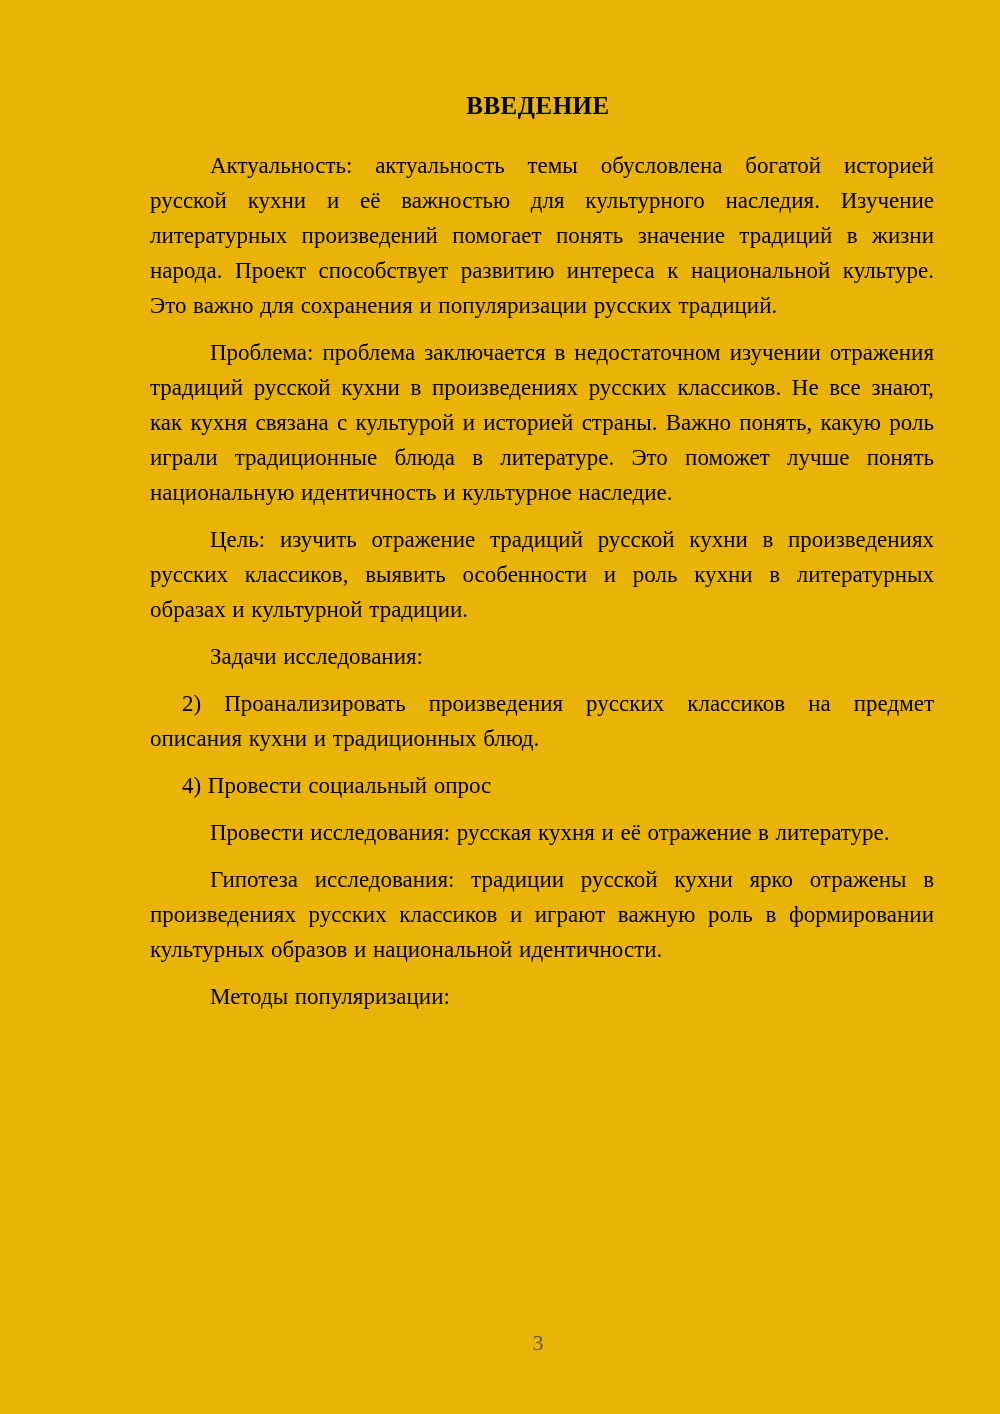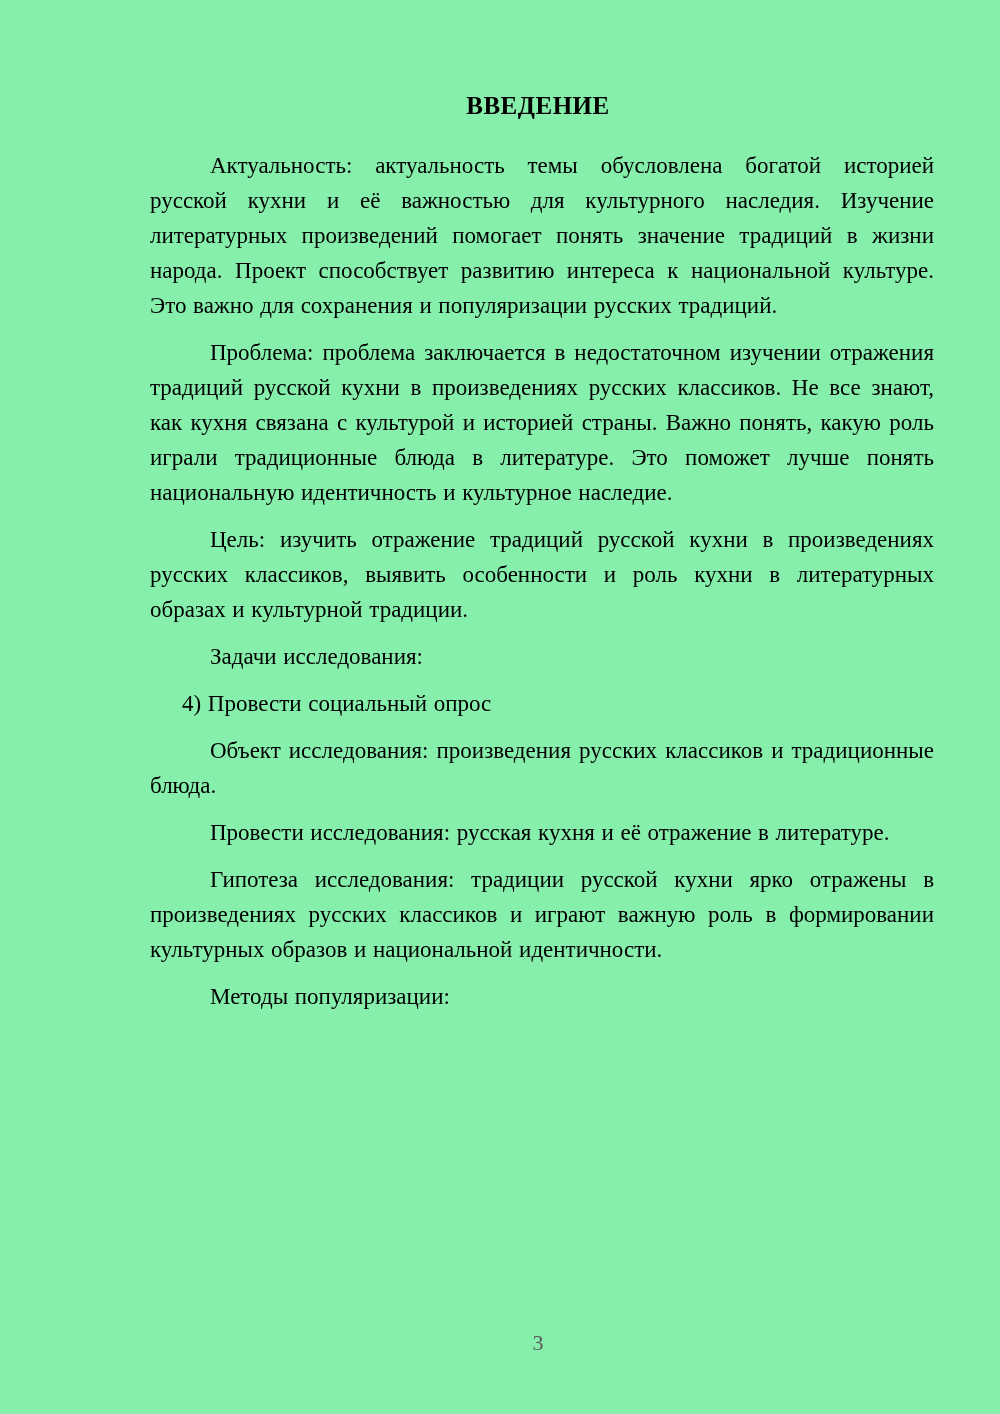--- a/index.html
+++ b/index.html
@@ -4,21 +4,21 @@
 <style>
   html, body {
     margin: 0;
     padding: 0;
     background: #ffffff;
   }
   .page {
     position: relative;
     width: 1000px;
     height: 1414px;
-    background: #86efac;
+    background: #eab308;
     box-sizing: border-box;
     padding: 88px 66px 0 142px;
     font-family: "Liberation Serif", "DejaVu Serif", serif;
     color: #000000;
     overflow: hidden;
   }
   .doc-title {
     font-size: 25px;
     font-weight: bold;
     text-align: center;
@@ -58,26 +58,26 @@
 
   <p class="para">Актуальность: актуальность темы обусловлена богатой историей русской кухни и её важностью для культурного наследия. Изучение литературных произведений помогает понять значение традиций в жизни народа. Проект способствует развитию интереса к национальной культуре. Это важно для сохранения и популяризации русских традиций.</p>
 
   <p class="para">Проблема: проблема заключается в недостаточном изучении отражения традиций русской кухни в произведениях русских классиков. Не все знают, как кухня связана с культурой и историей страны. Важно понять, какую роль играли традиционные блюда в литературе. Это поможет лучше понять национальную идентичность и культурное наследие.</p>
 
   <p class="para">Цель: изучить отражение традиций русской кухни в произведениях русских классиков, выявить особенности и роль кухни в литературных образах и культурной традиции.</p>
 
   <p class="para">Задачи исследования:</p>
 
 
+  <p class="para list-item">2) Проанализировать произведения русских классиков на предмет описания кухни и традиционных блюд.</p>
 
 
   <p class="para list-item">4) Провести социальный опрос</p>
 
 
-  <p class="para">Объект исследования: произведения русских классиков и традиционные блюда.</p>
 
   <p class="para">Провести исследования: русская кухня и её отражение в литературе.</p>
 
   <p class="para">Гипотеза исследования: традиции русской кухни ярко отражены в произведениях русских классиков и играют важную роль в формировании культурных образов и национальной идентичности.</p>
 
   <p class="para">Методы популяризации:</p>
 
   <div class="page-number">3</div>
 
 </div>

